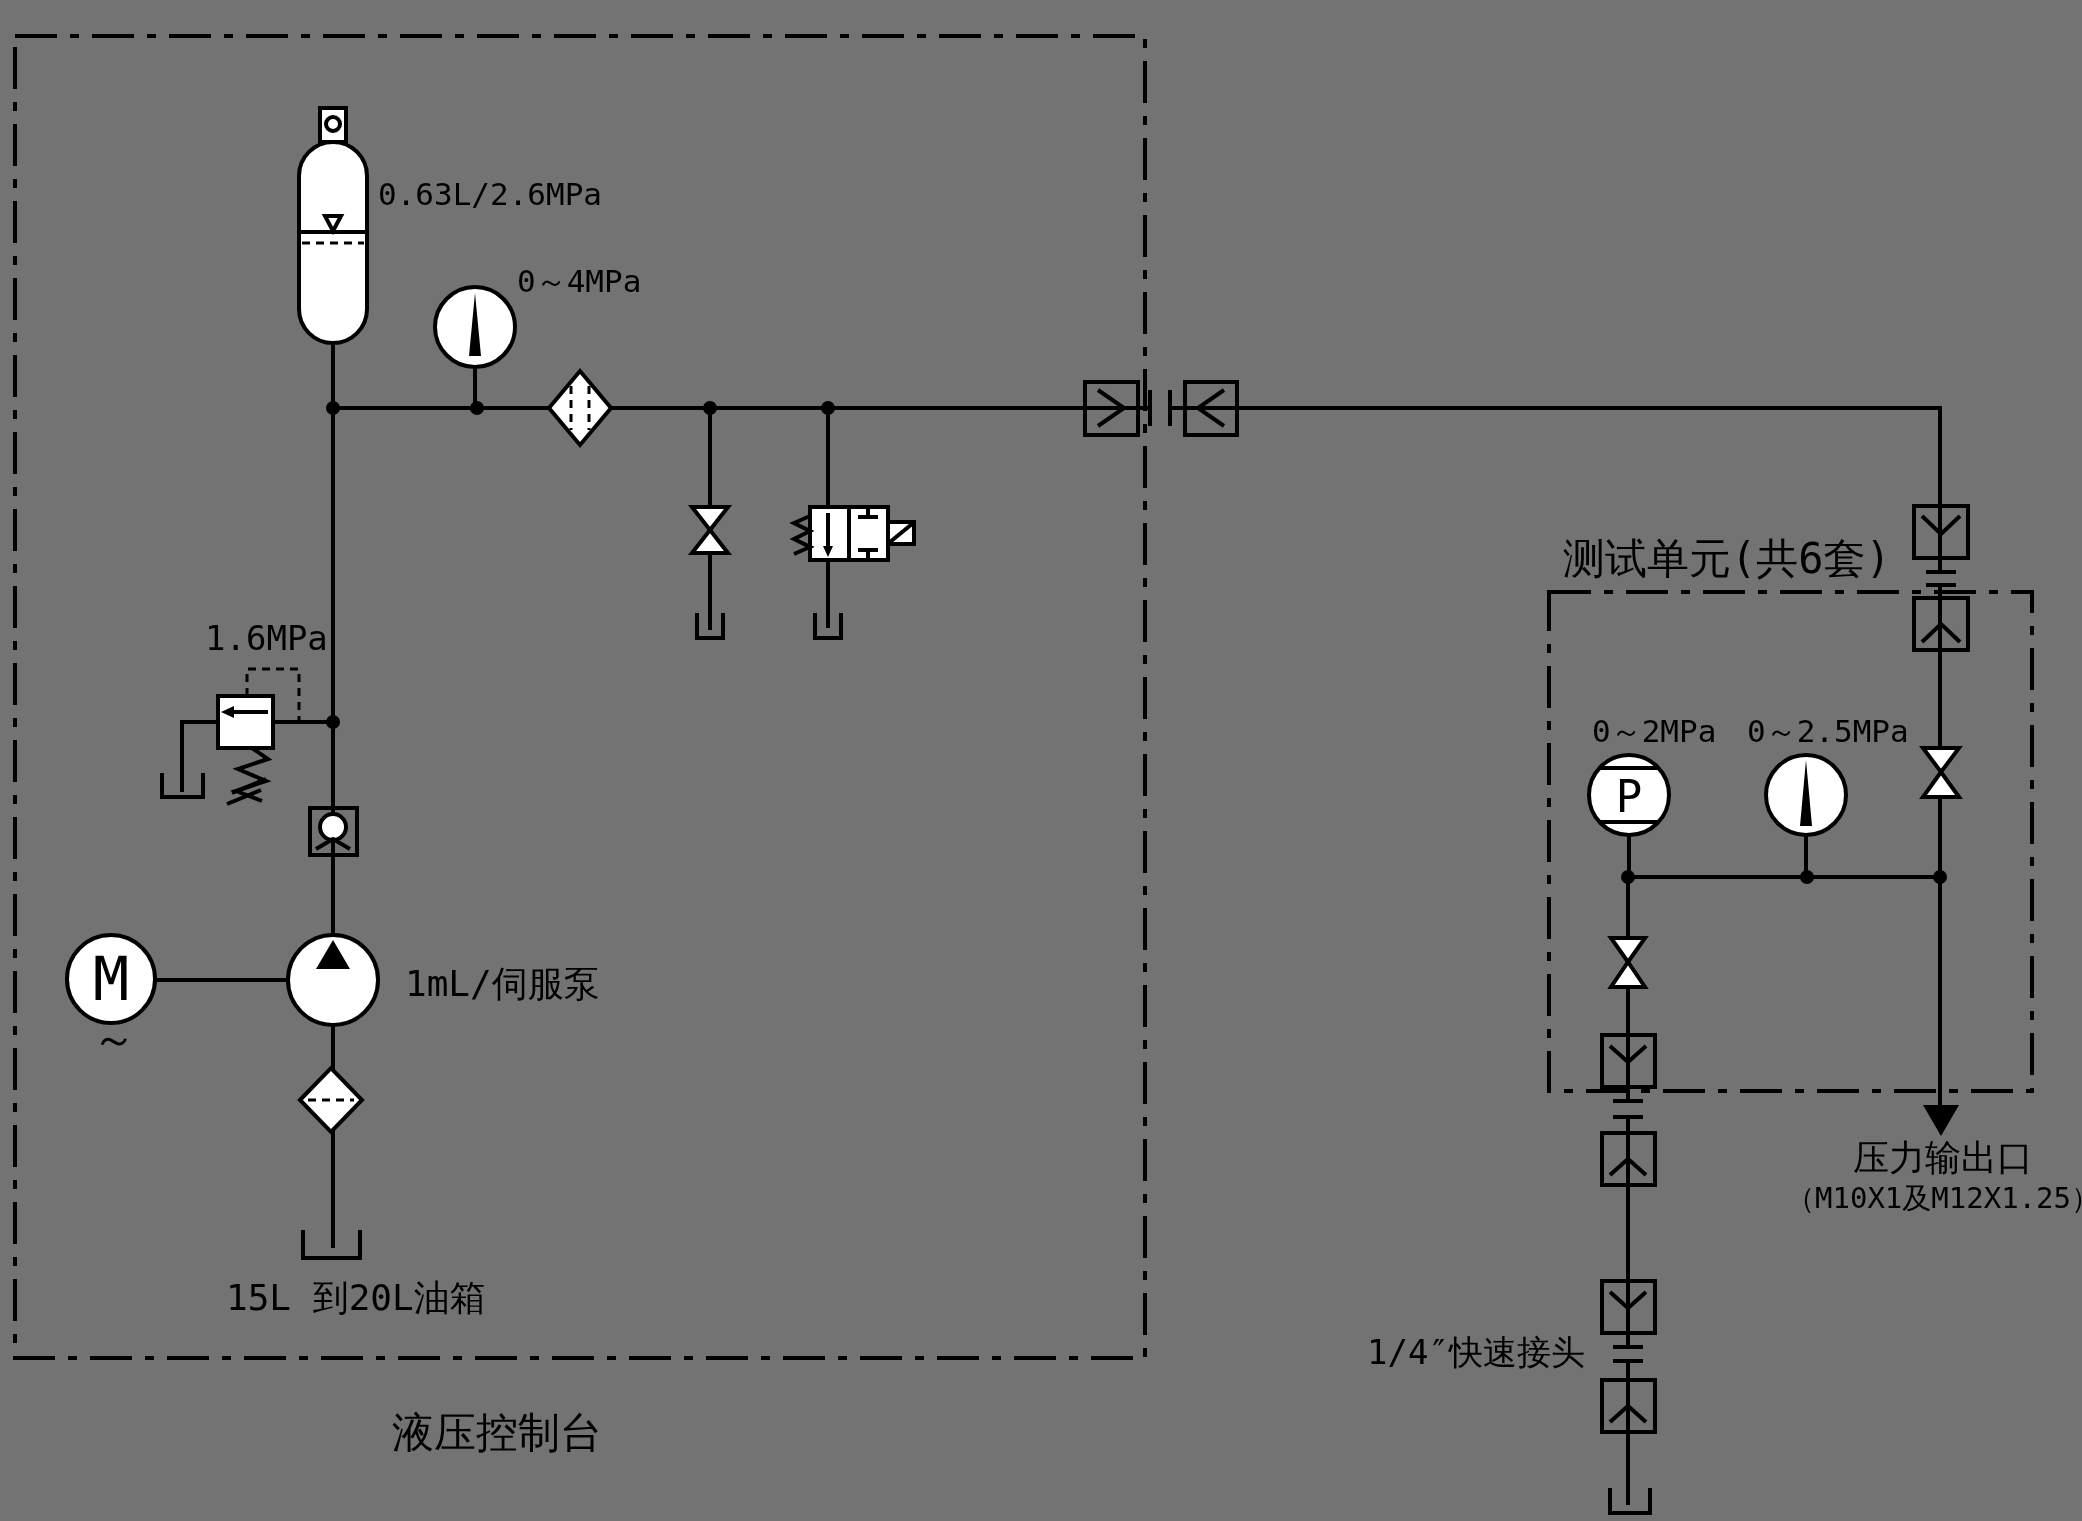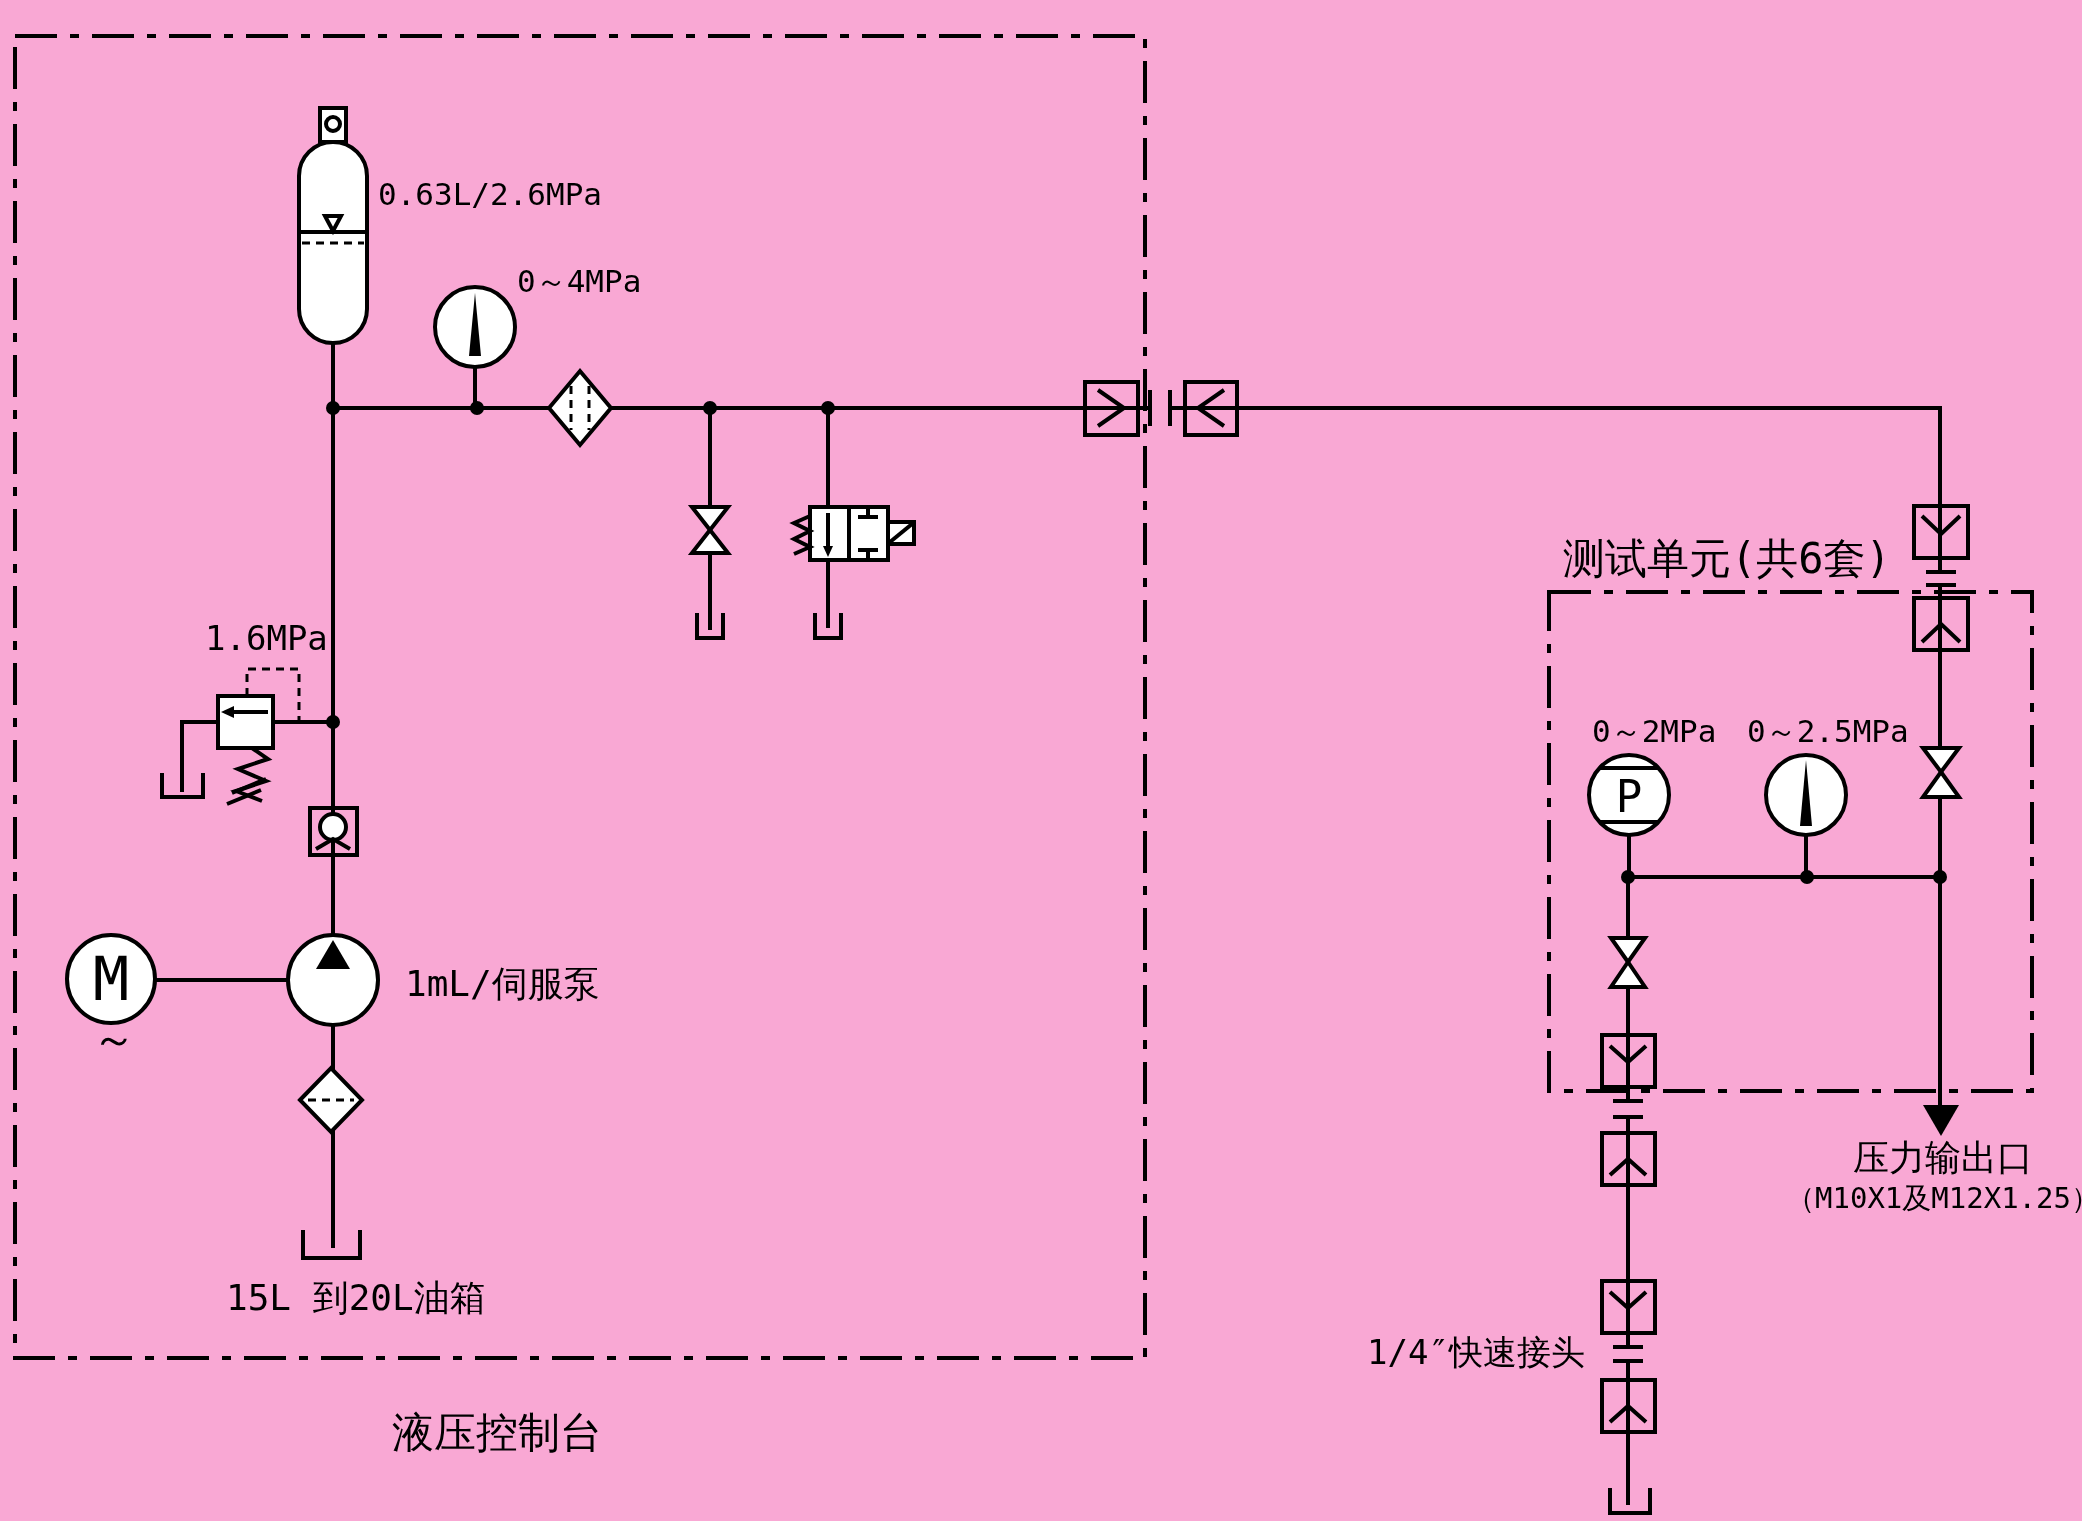--- a/index.html
+++ b/index.html
@@ -1,16 +1,16 @@
 <!DOCTYPE html>
 <html><head>
 <meta charset="utf-8">
 <style>
   html,body{margin:0;padding:0;background:#ffffff;}
-  #stage{position:relative;width:2082px;height:1521px;background:#f9a8d4;overflow:hidden;
+  #stage{position:relative;width:2082px;height:1521px;background:#737373;overflow:hidden;
          font-family:"DejaVu Sans Mono","Liberation Mono",monospace;}
   svg{position:absolute;left:0;top:0;}
   .pipe{stroke:#000;stroke-width:4;fill:none;}
   .sym{stroke:#000;stroke-width:4;fill:#fff;}
   .symo{stroke:#000;stroke-width:4;fill:none;}
   .blk{fill:#000;stroke:none;}
   .dash{stroke:#000;stroke-width:3;fill:none;stroke-dasharray:8 6;}
   .boundary{stroke:#000;stroke-width:4;fill:none;stroke-dasharray:42 13 9 13;}
   text{fill:#000;font-family:"DejaVu Sans Mono","Liberation Mono",monospace;}
 </style>

